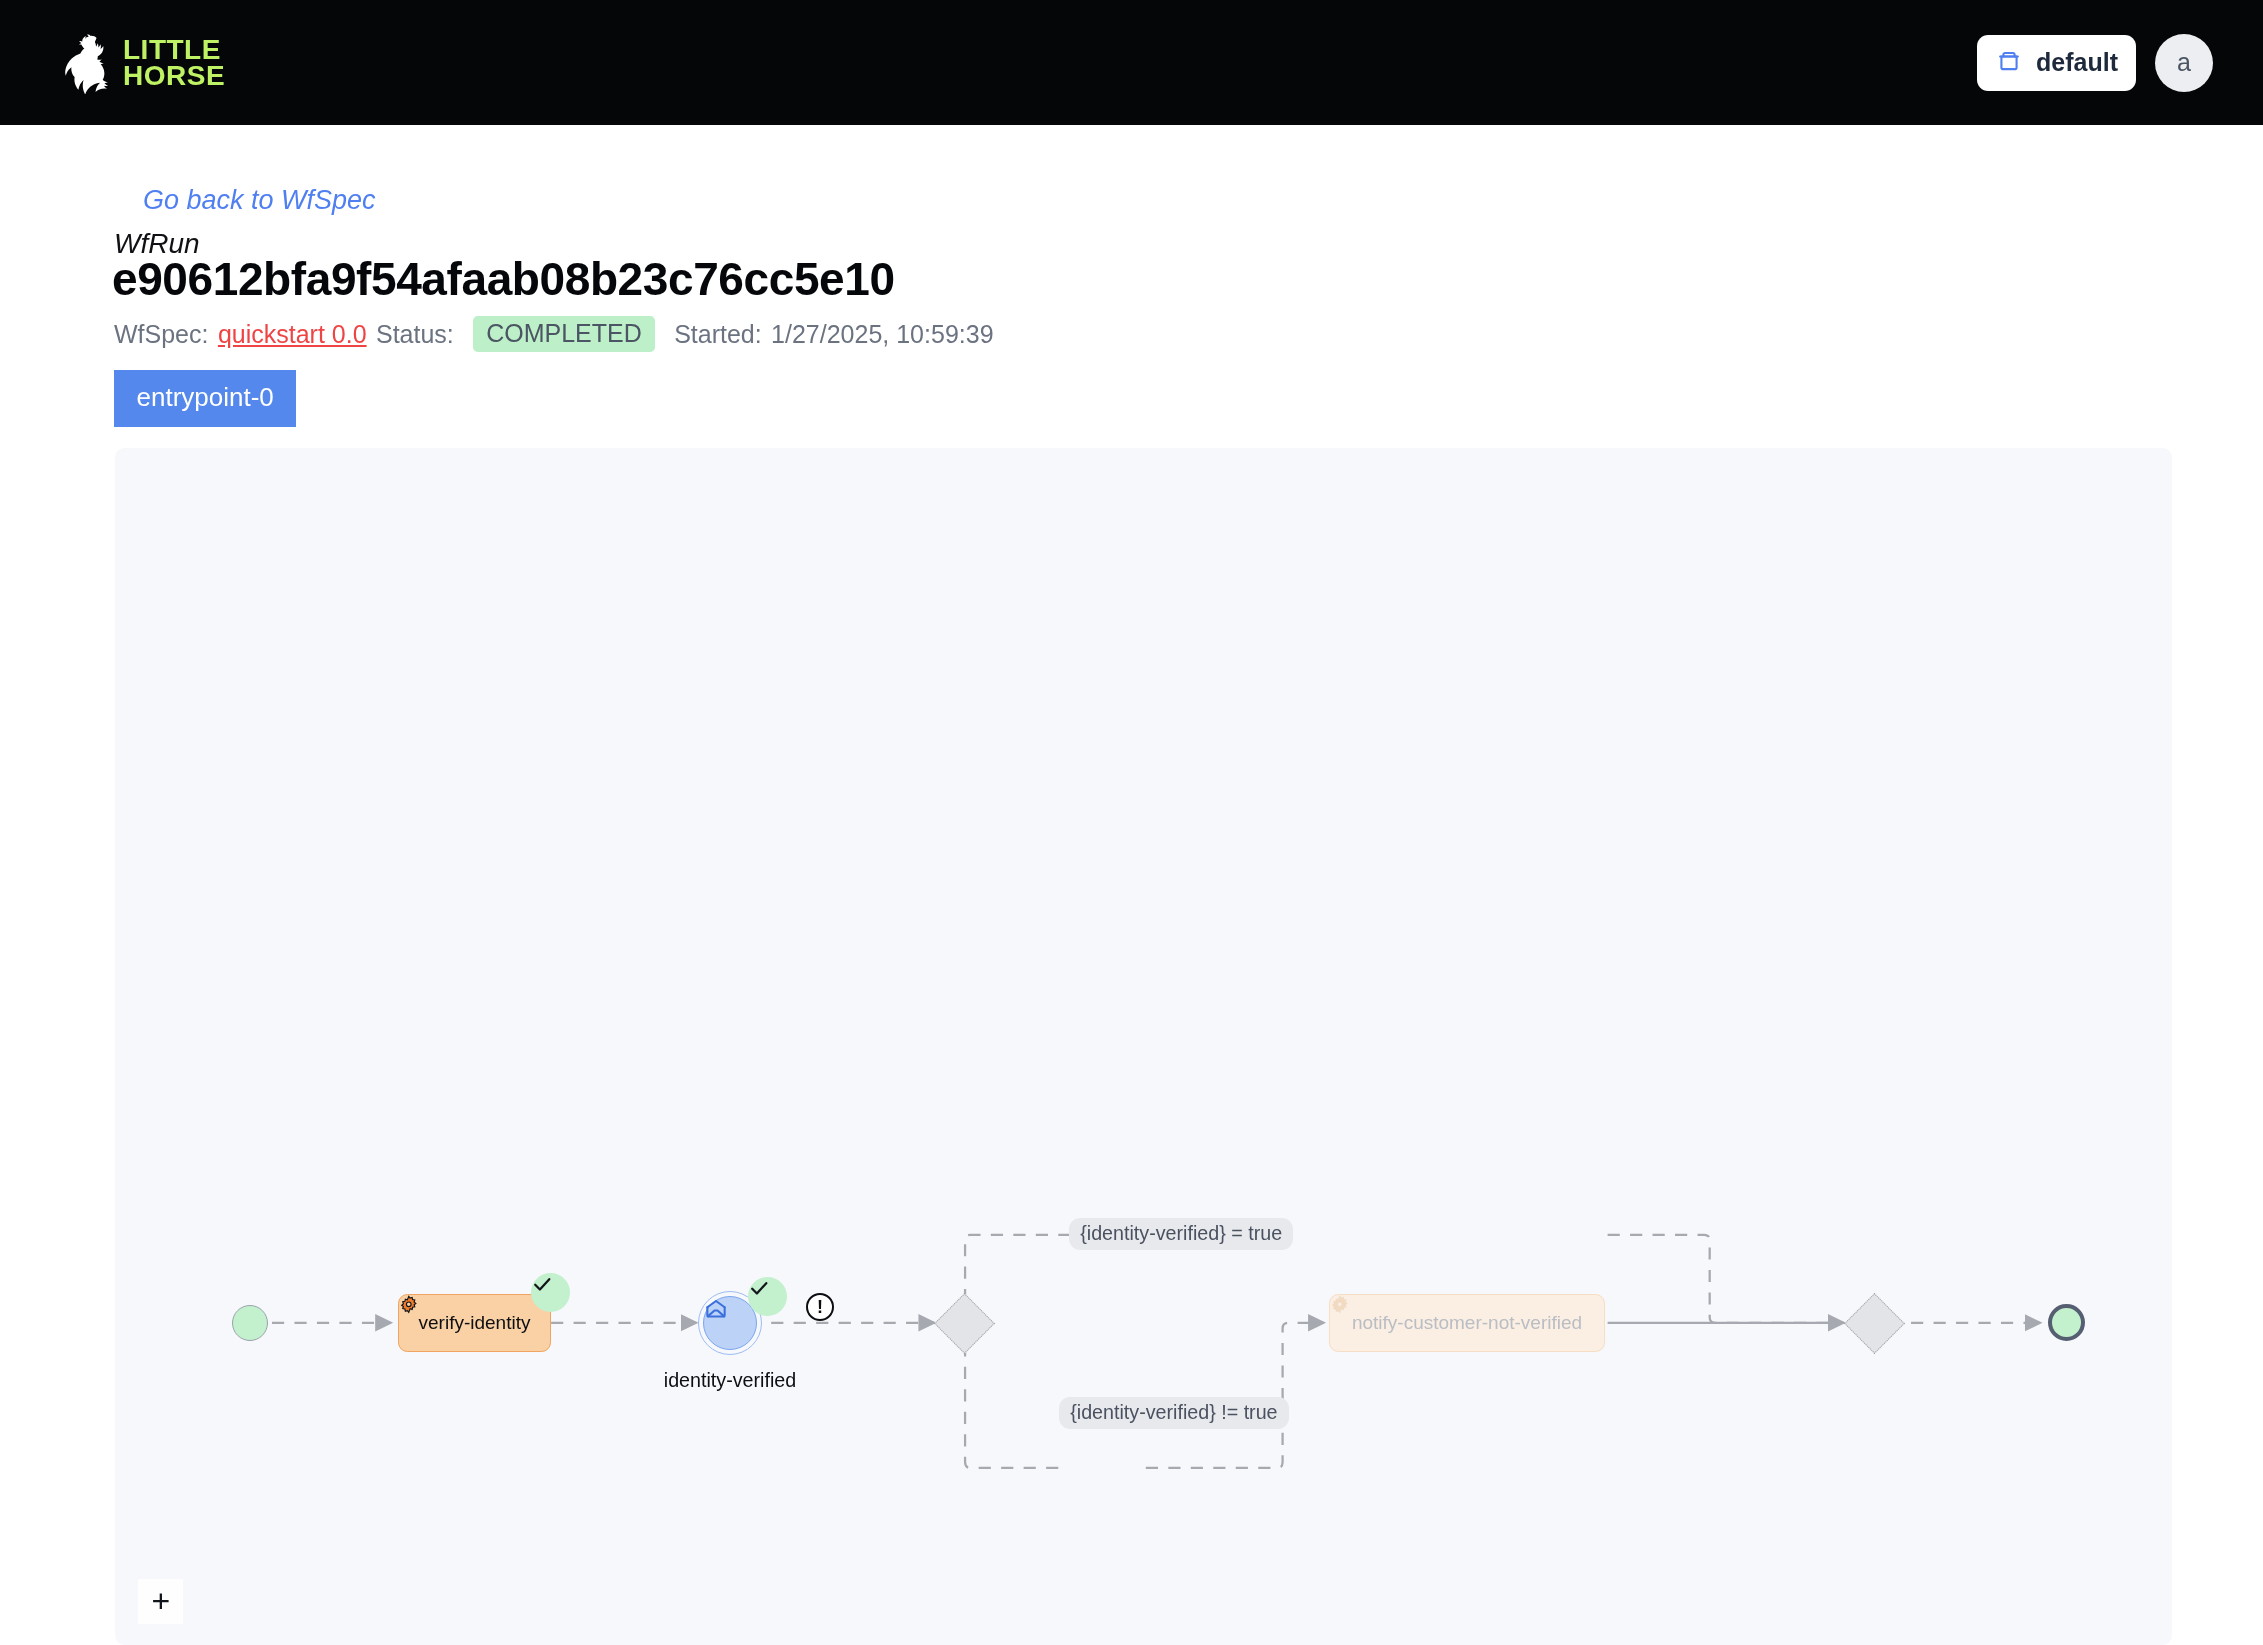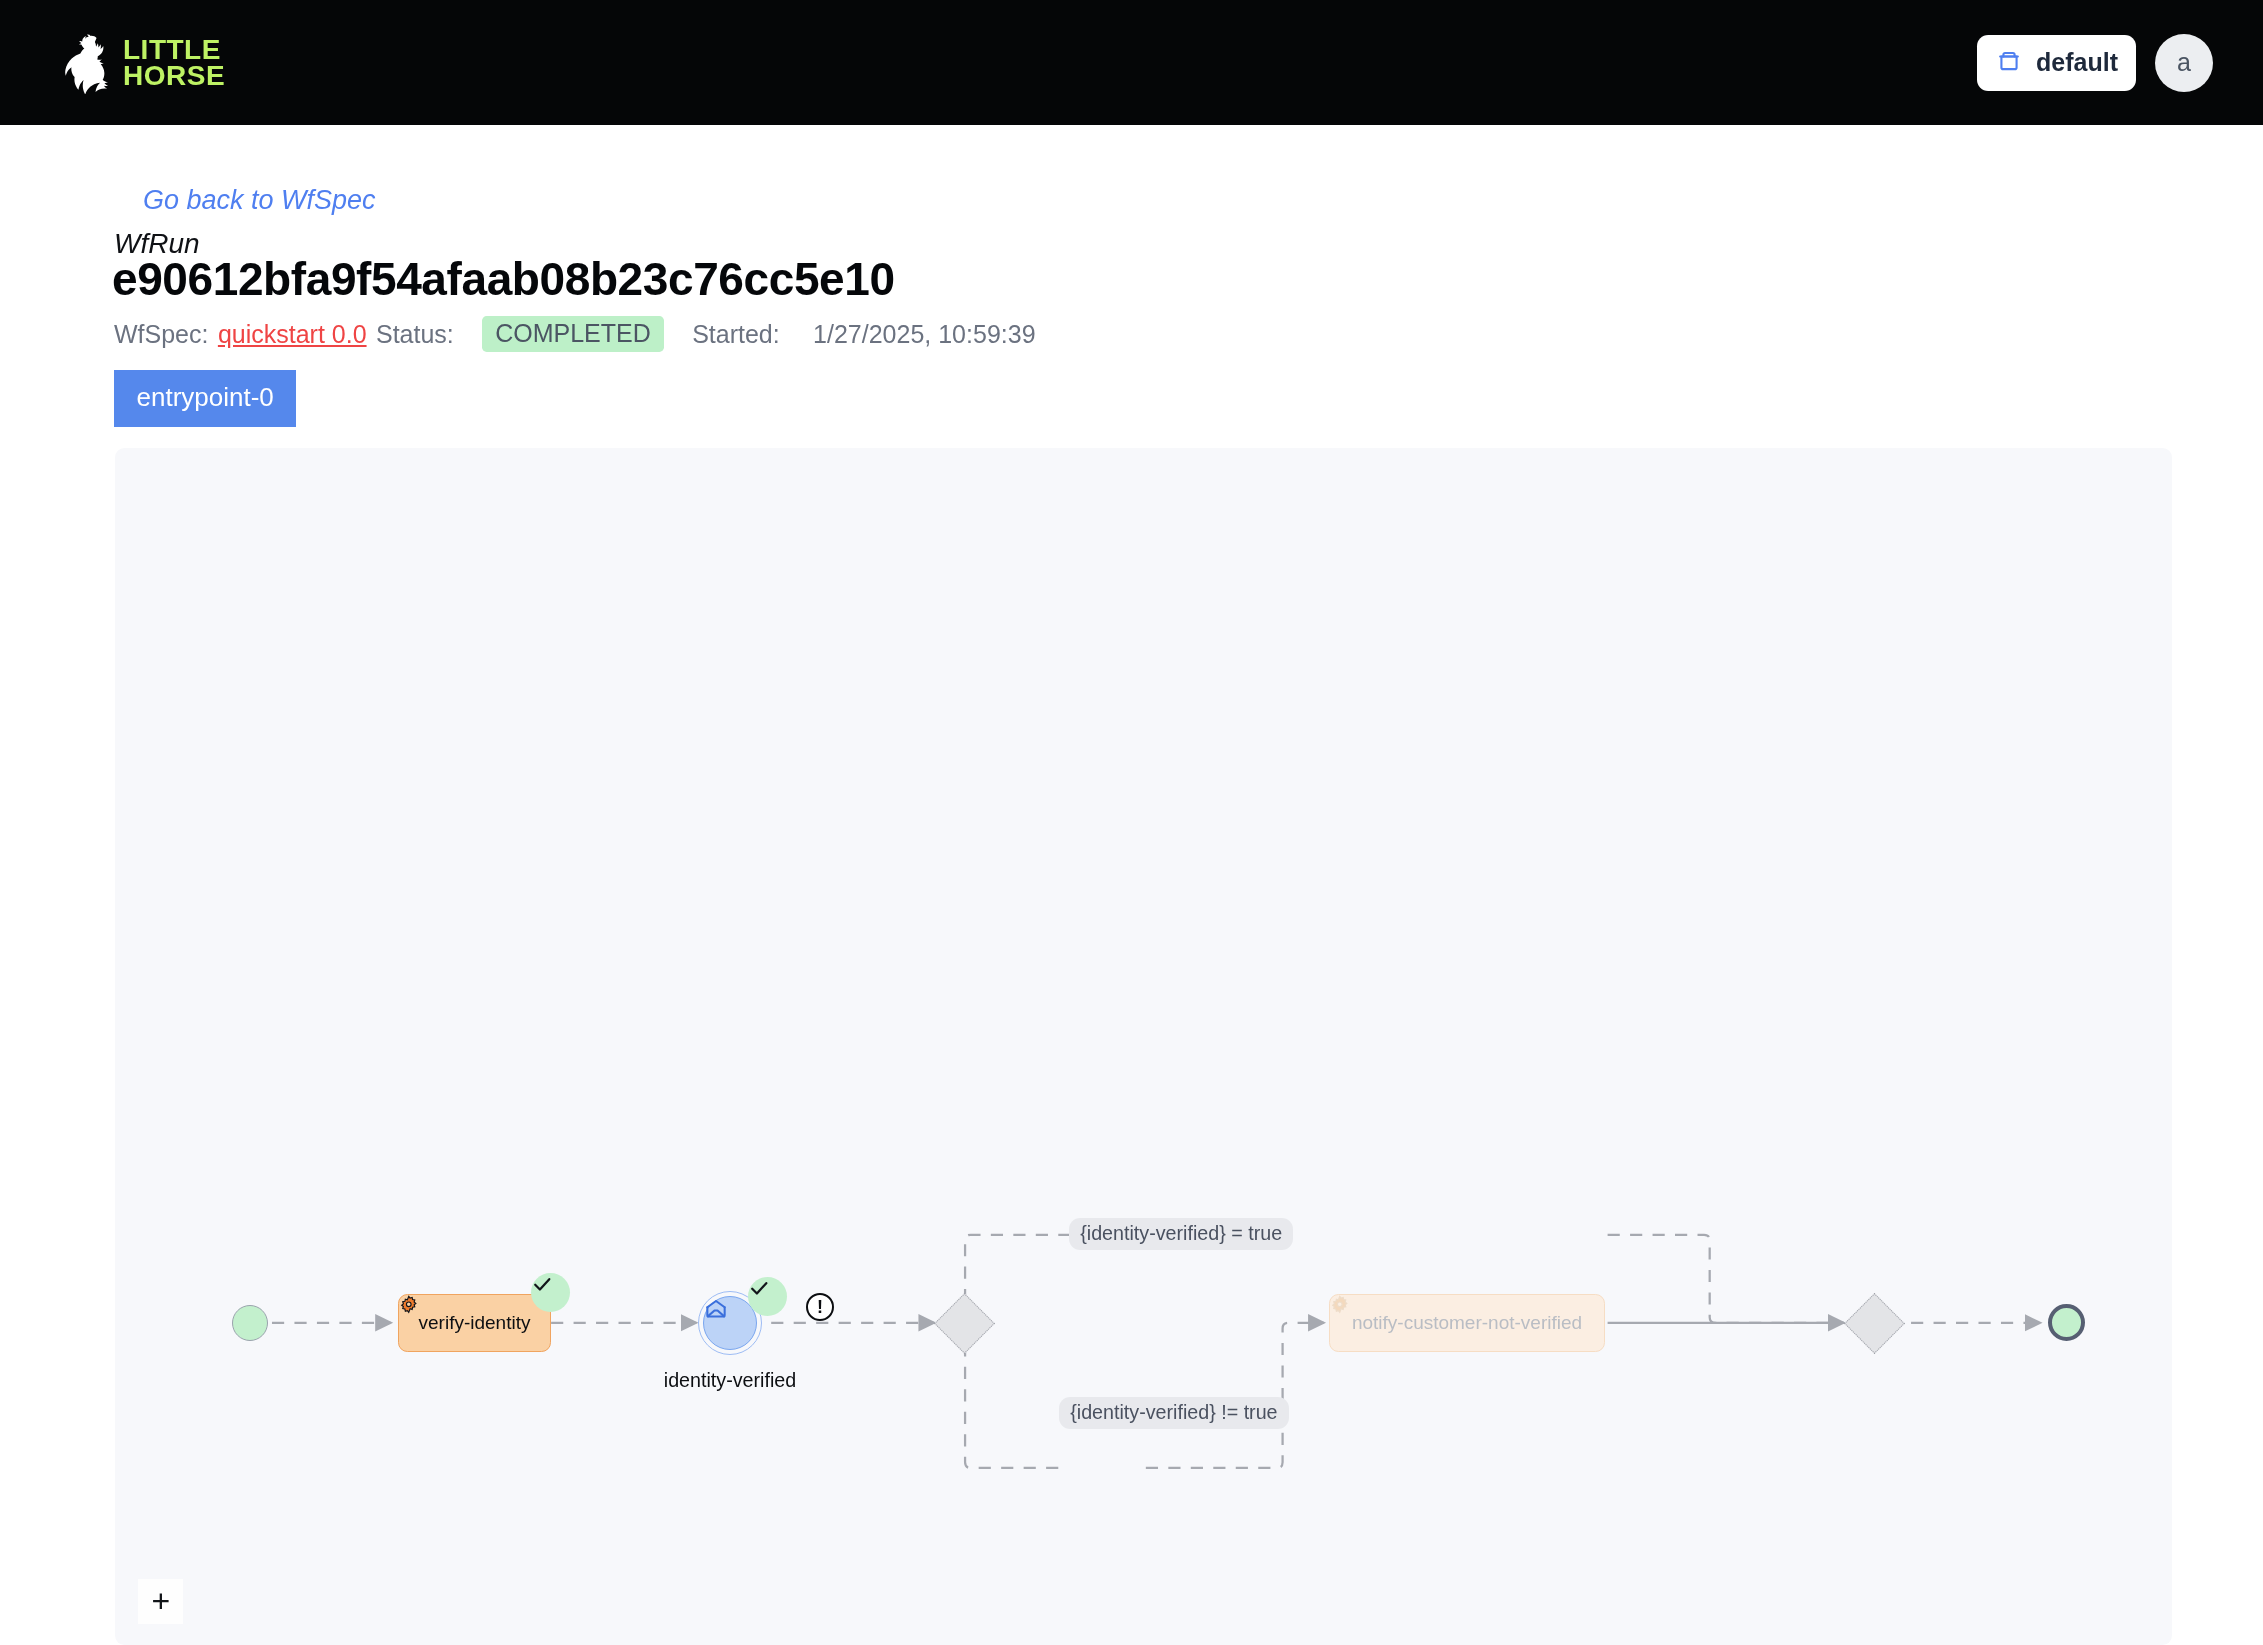--- a/index.html
+++ b/index.html
@@ -73,23 +73,23 @@
     display: flex; align-items: center; font-size: 25px; color: #6b7280;
     gap: 9.4px;
   }
   .meta-row .k { color: #6b7280; }
   .meta-row .v-link {
     color: #ef4444; text-decoration: underline; cursor: pointer;
   }
   .status-badge {
     background: #bdf0c8; color: #4b5563;
     border-radius: 4.7px; padding: 2.8px 13px 4.7px;
-    font-size: 25px; margin: 0 19px;
-  }
-  .meta-row .v { color: #6b7280; margin-left: 24px; }
+    font-size: 25px; margin: 0 10px;
+  }
+  .meta-row .v { color: #6b7280; }
 
   .tab {
     position: absolute; left: 114px; top: 245px;
     background: #5588ec; color: #ffffff;
     font-size: 26px;
     padding: 12px 22.5px 14px;
     cursor: pointer;
   }
 
   

